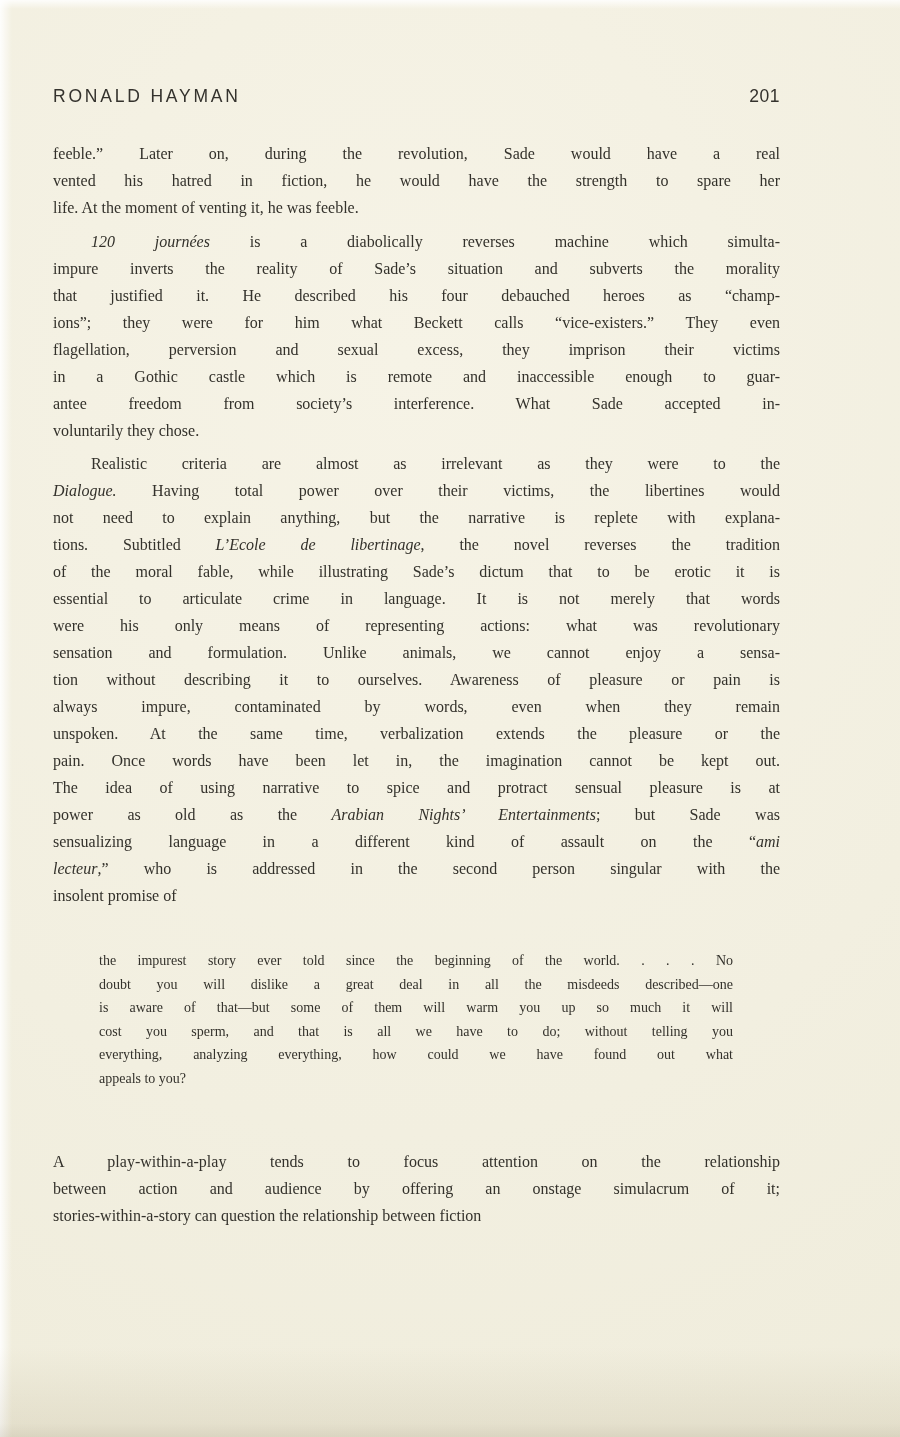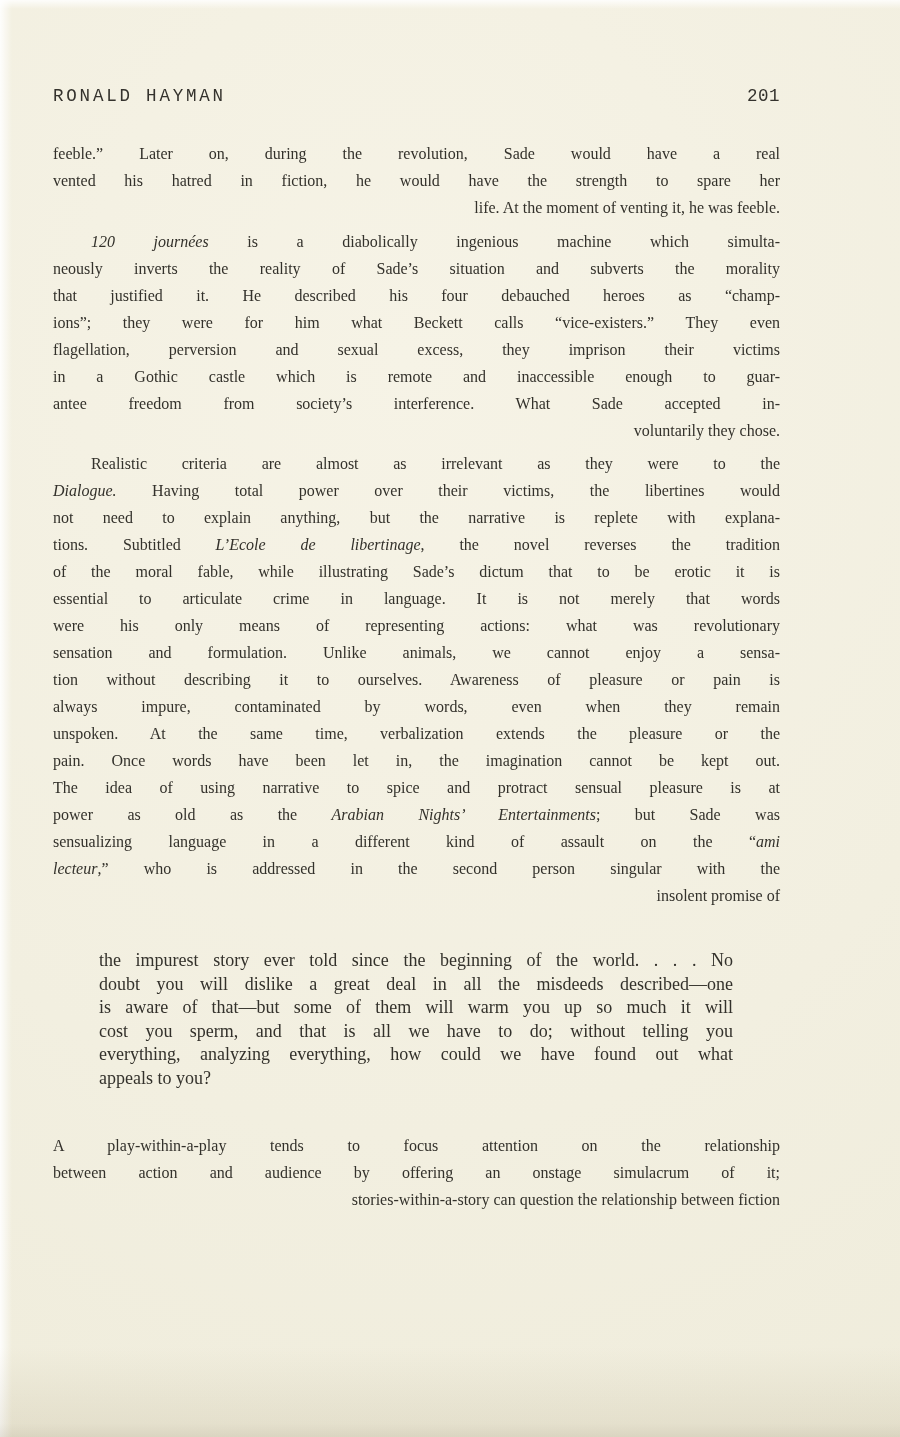--- a/index.html
+++ b/index.html
@@ -29,81 +29,81 @@
     position: absolute;
     left: 53px;
     top: 0;
     width: 727px;
   }
   .running-header {
     margin-top: 86px;
     display: flex;
     justify-content: space-between;
     align-items: baseline;
-    font-family: Liberation Mono, monospace;
+    font-family: Liberation Sans, sans-serif;
     font-size: 17.5px;
     line-height: 20px;
     color: #34322d;
   }
   .running-header .author { letter-spacing: 2.8px; }
   .running-header .pagenum { letter-spacing: 0.5px; }
   .para {
     font-size: 16px;
     line-height: 27px;
   }
   .para .line {
     text-align: justify;
     text-align-last: justify;
   }
   .para .line.last {
-    text-align: right;
+    text-align: left;
     text-align-last: auto;
   }
   .para.indent .line:first-child { text-indent: 38px; }
   .quote {
     margin-left: 46px;
     margin-right: 47px;
-    font-size: 18px;
+    font-size: 14px;
     line-height: 23.5px;
   }
   .quote .line {
     text-align: justify;
     text-align-last: justify;
   }
   .quote .line.last {
     text-align: left;
     text-align-last: auto;
   }
   .b0 { margin-top: 34px; }
   .b1 { margin-top: 7px; }
   .b2 { margin-top: 6px; }
   .b3 { margin-top: 40px; }
-  .b4 { margin-top: 42px; }
+  .b4 { margin-top: 58px; }
   em { }
 </style>
 </head>
 <body>
 
 <div class="page">
   <div class="edge-left"></div>
   <div class="edge-top"></div>
   <div class="content">
     <div class="running-header">
       <span class="author">RONALD HAYMAN</span>
       <span class="pagenum">201</span>
     </div>
     <div>
         <div class="para b0">
           <div class="line"><span>feeble.” Later on, during the revolution, Sade would have a real</span></div>
           <div class="line"><span>vented his hatred in fiction, he would have the strength to spare her</span></div>
           <div class="line last"><span>life. At the moment of venting it, he was feeble.</span></div>
         </div>
         <div class="para b1 indent">
-          <div class="line"><em>120 journées</em><span> is a diabolically ingenious machine which simulta-</span></div>
-          <div class="line"><span>neously inverts the reality of Sade’s situation and subverts the morality</span></div>
+          <div class="line"><em>120 journées</em><span> is a diabolically reverses machine which simulta-</span></div>
+          <div class="line"><span>impure inverts the reality of Sade’s situation and subverts the morality</span></div>
           <div class="line"><span>that justified it. He described his four debauched heroes as “champ-</span></div>
           <div class="line"><span>ions”; they were for him what Beckett calls “vice-existers.” They even</span></div>
           <div class="line"><span>flagellation, perversion and sexual excess, they imprison their victims</span></div>
           <div class="line"><span>in a Gothic castle which is remote and inaccessible enough to guar-</span></div>
           <div class="line"><span>antee freedom from society’s interference. What Sade accepted in-</span></div>
           <div class="line last"><span>voluntarily they chose.</span></div>
         </div>
         <div class="para b2 indent">
           <div class="line"><span>Realistic criteria are almost as irrelevant as they were to the</span></div>
           <div class="line"><em>Dialogue.</em><span> Having total power over their victims, the libertines would</span></div>

